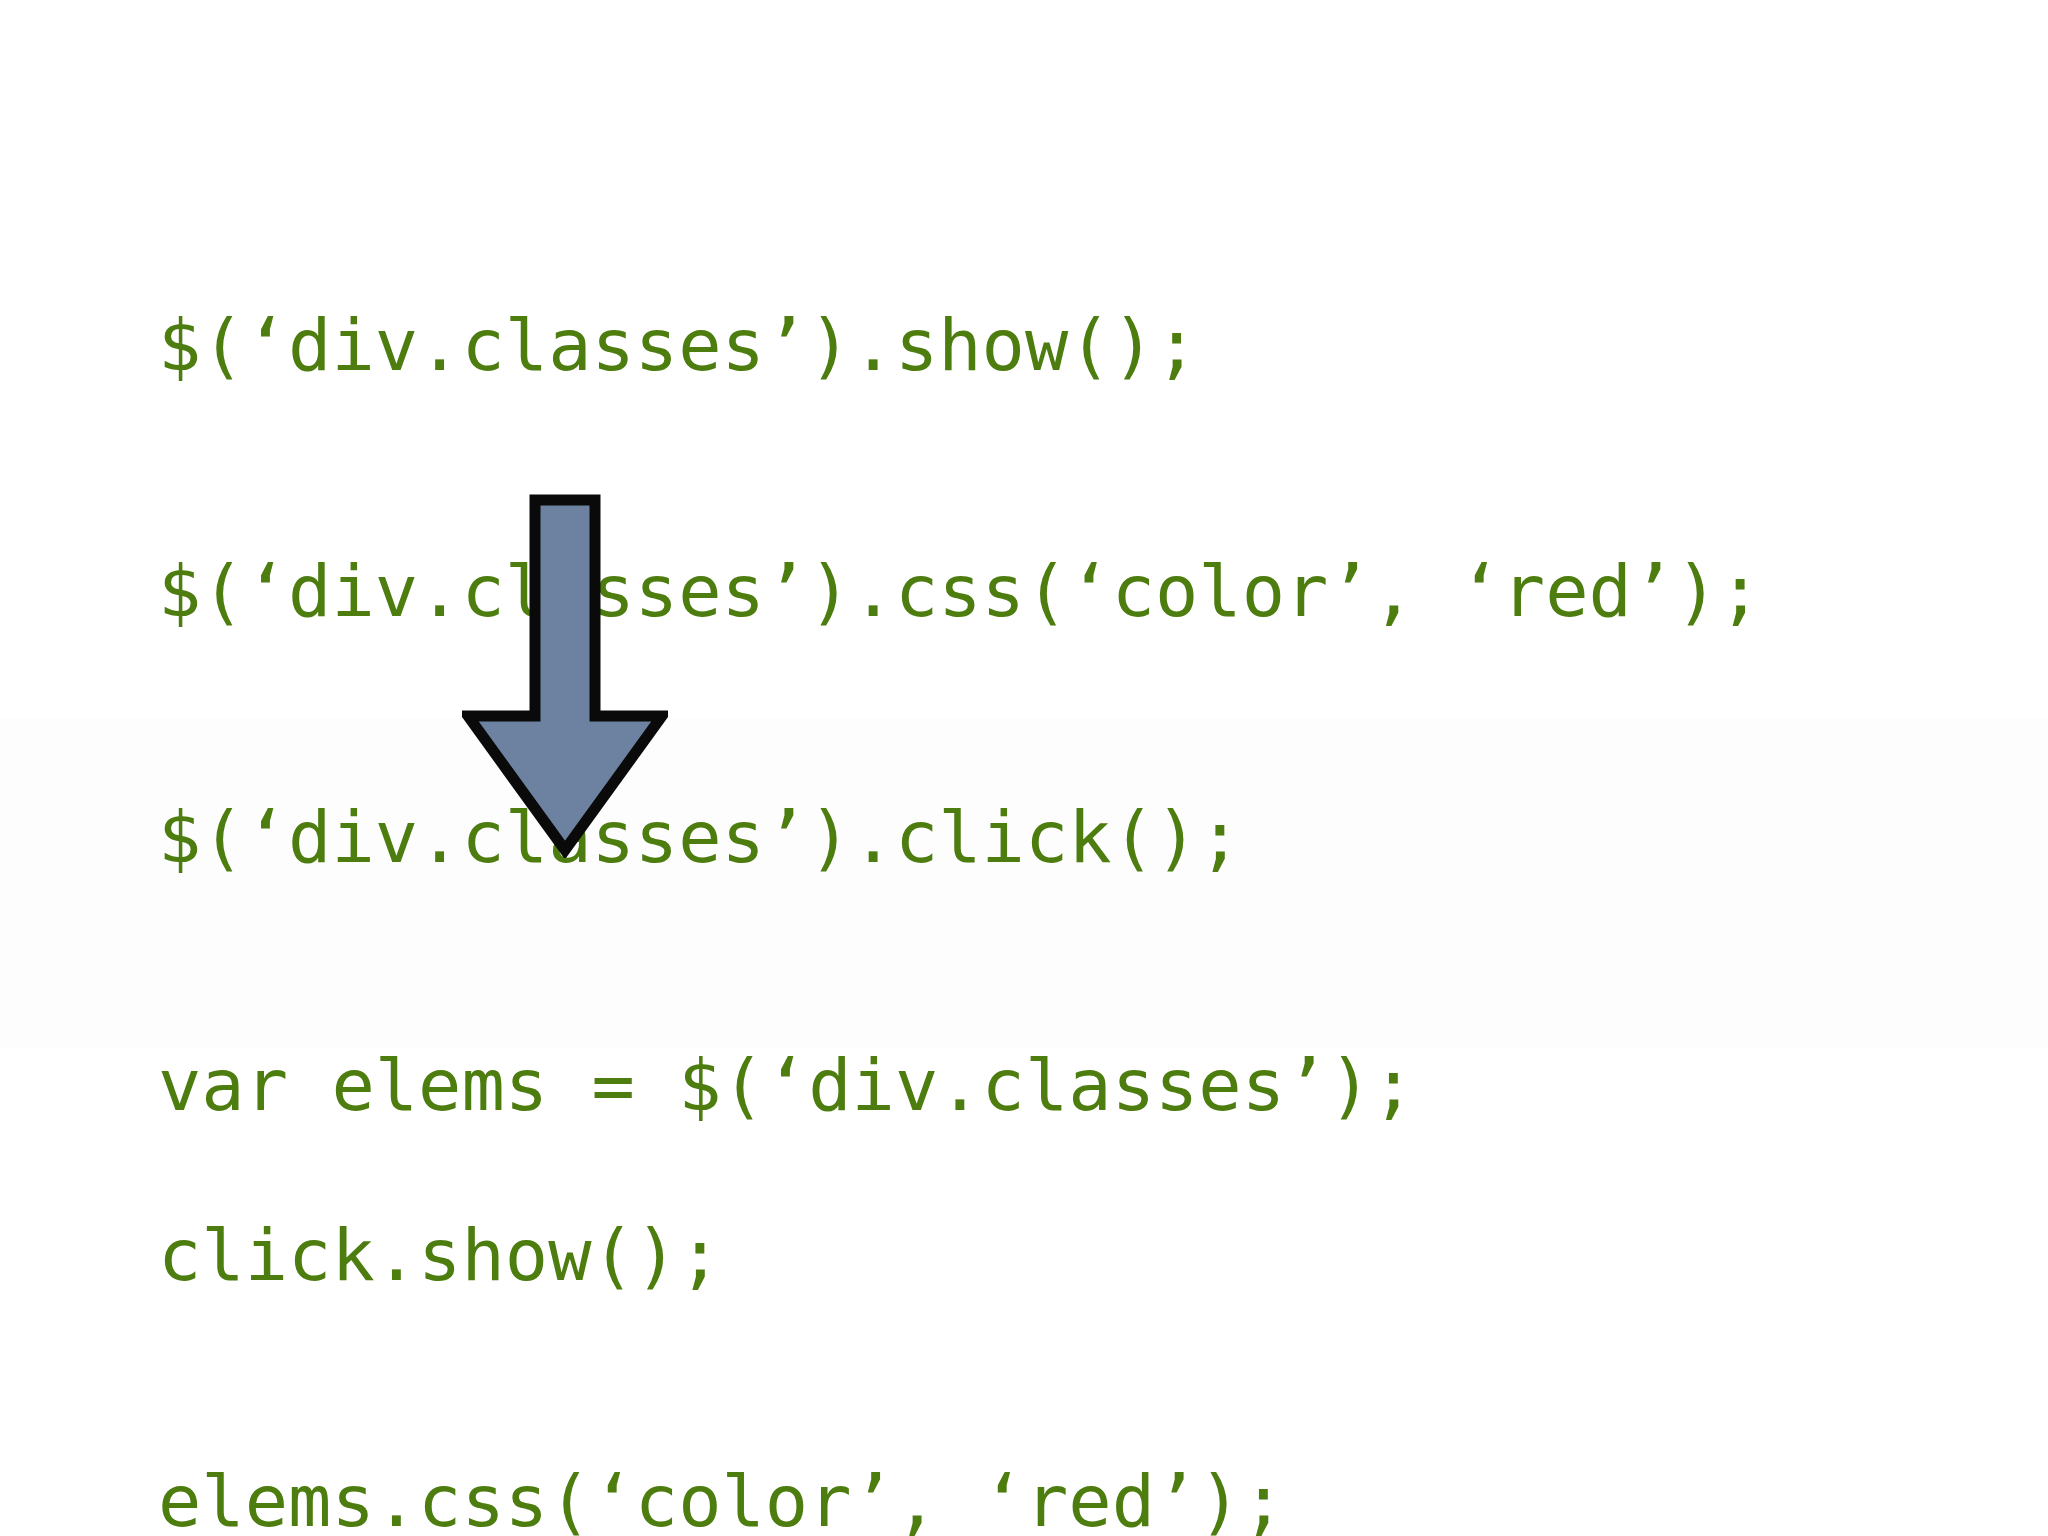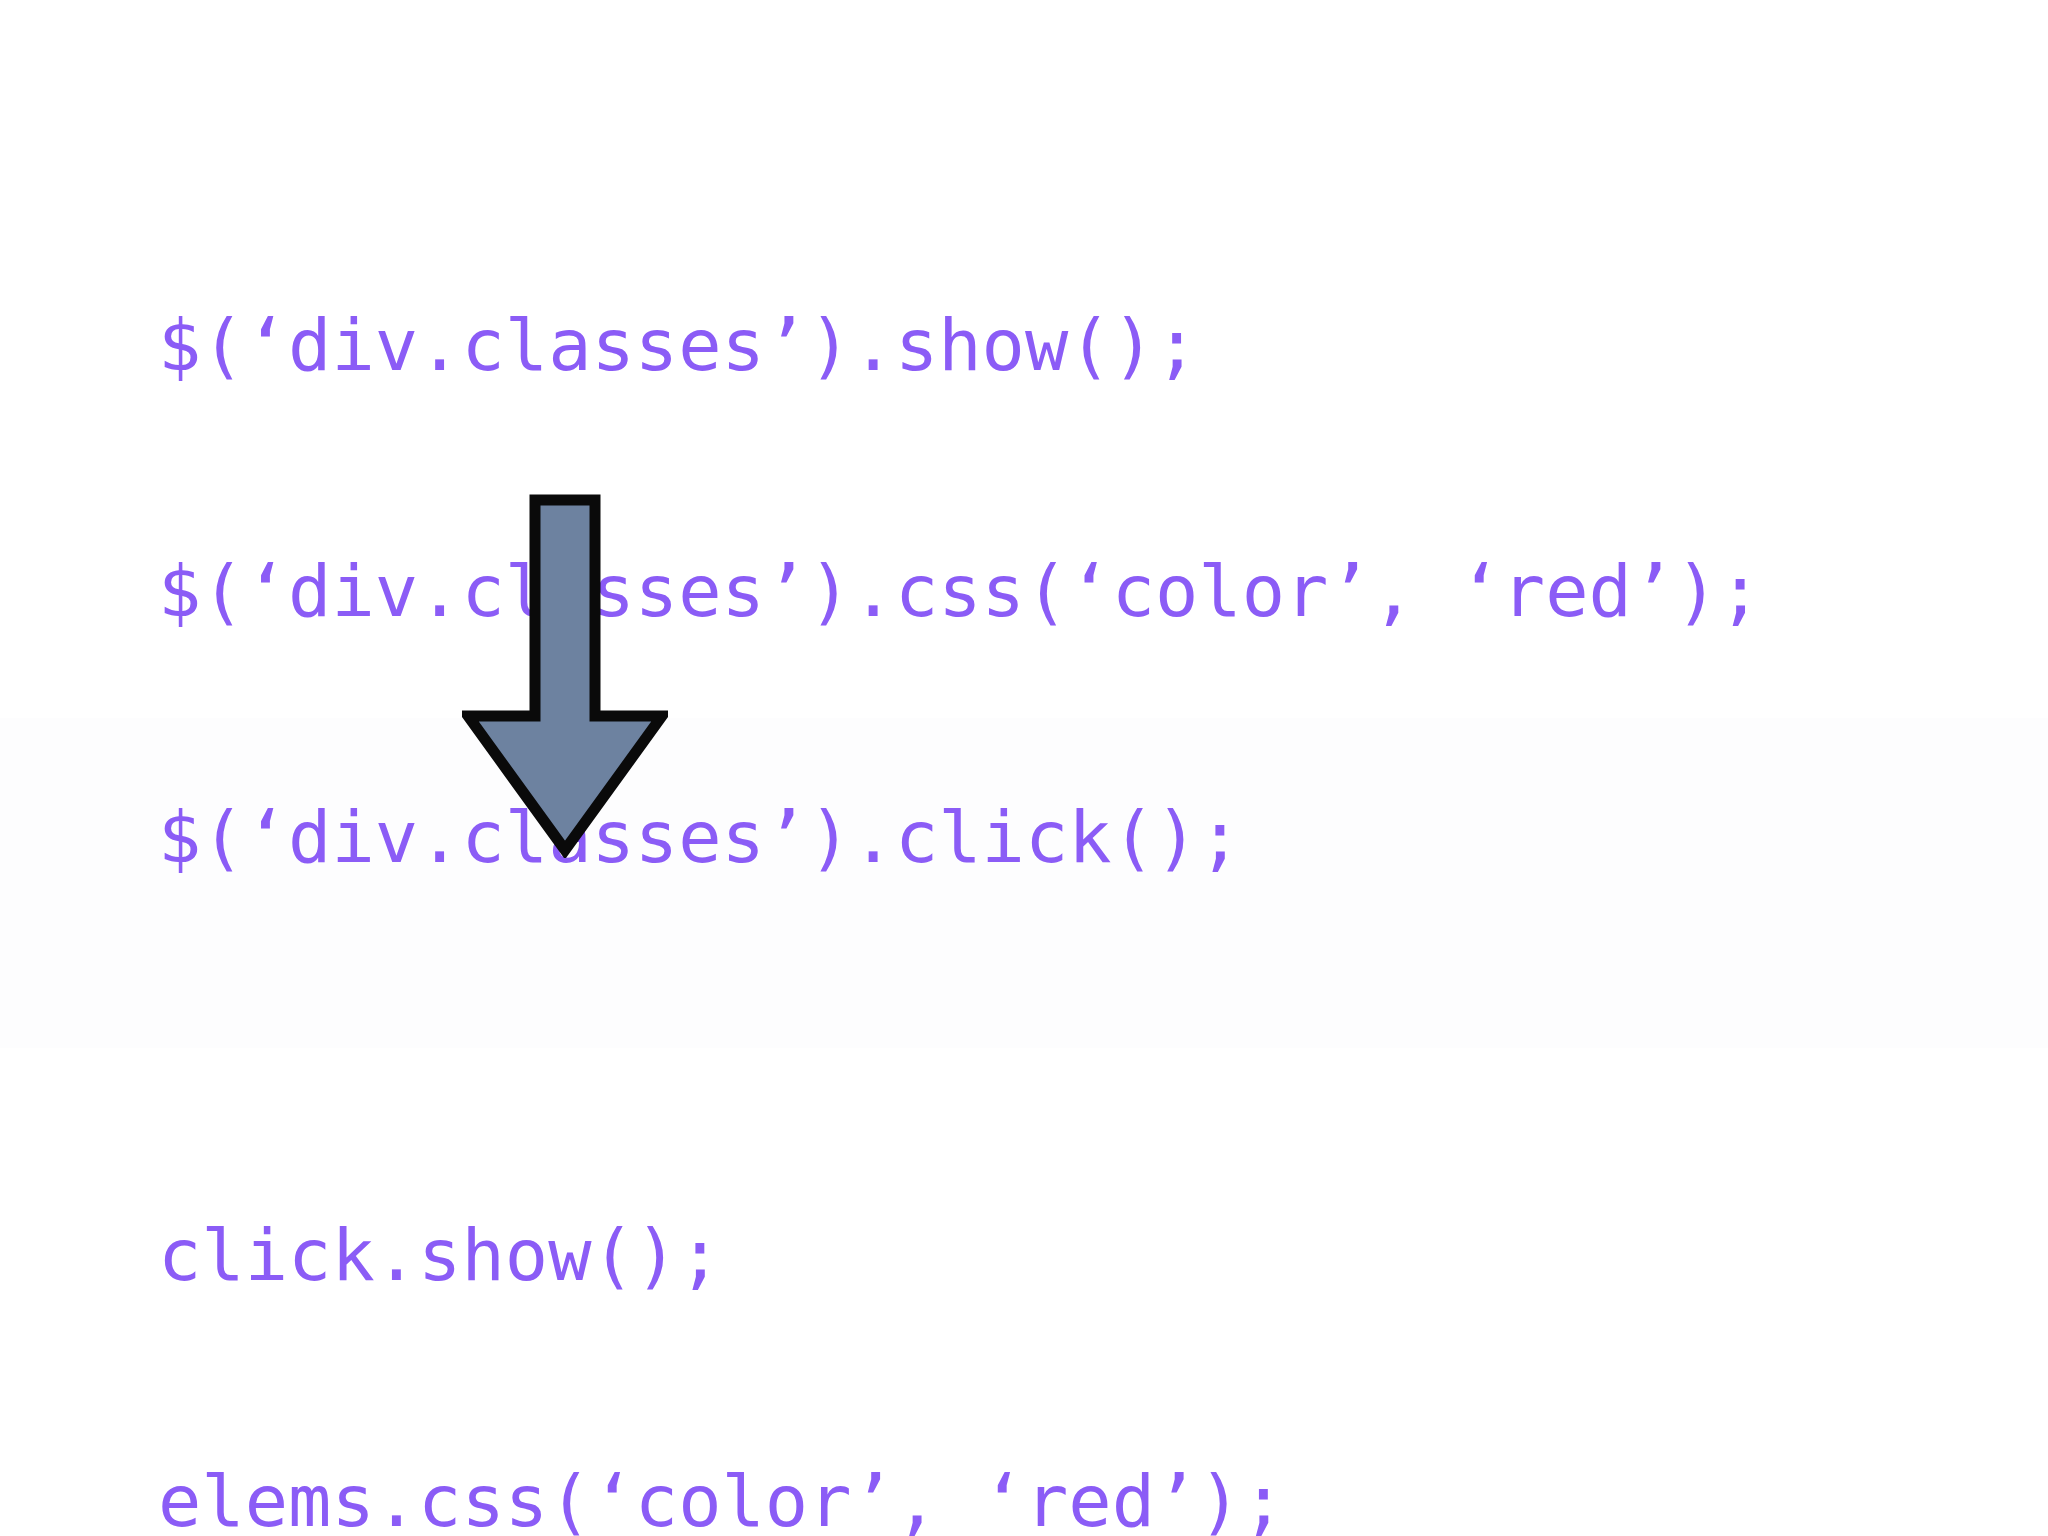--- a/index.html
+++ b/index.html
@@ -29,21 +29,21 @@
     top: 718px;
     width: 2048px;
     height: 330px;
     background: #fdfdfe;
     pointer-events: none;
   }
 
   .code-block {
     position: absolute;
     left: 158px;
-    color: #8b5cf6;
+    color: #4d7c0f;
     font-family: "DejaVu Sans Mono", monospace;
     font-size: 72px;
     line-height: 82px;
     letter-spacing: 0px;
     white-space: pre;
   }
 
   #code-before {
     top: 140px;
   }
@@ -87,20 +87,23 @@
     <span class="code-line">$(‘div.classes’).css(‘color’, ‘red’);</span>
     <span class="code-line">$(‘div.classes’).click();</span>
   </div>
 
   <div id="arrow-wrap">
     <svg viewBox="0 0 206 364" xmlns="http://www.w3.org/2000/svg" aria-hidden="true">
       <polygon points="73,6 133,6 133,222 200,222 103,356 6,222 73,222" fill="#6d82a0" stroke="#0a0a0a" stroke-width="11" stroke-linejoin="miter"></polygon>
     </svg>
   </div>
 
+  <div class="code-block" id="code-after-decl">
+    <span class="code-line">var elems = $(‘div.classes’);</span>
+  </div>
 
   <div class="code-block" id="code-after-calls">
     <span class="code-line">click.show();</span>
     <span class="code-line">elems.css(‘color’, ‘red’);</span>
     
   </div>
 
 </div>
 
 </body></html>

